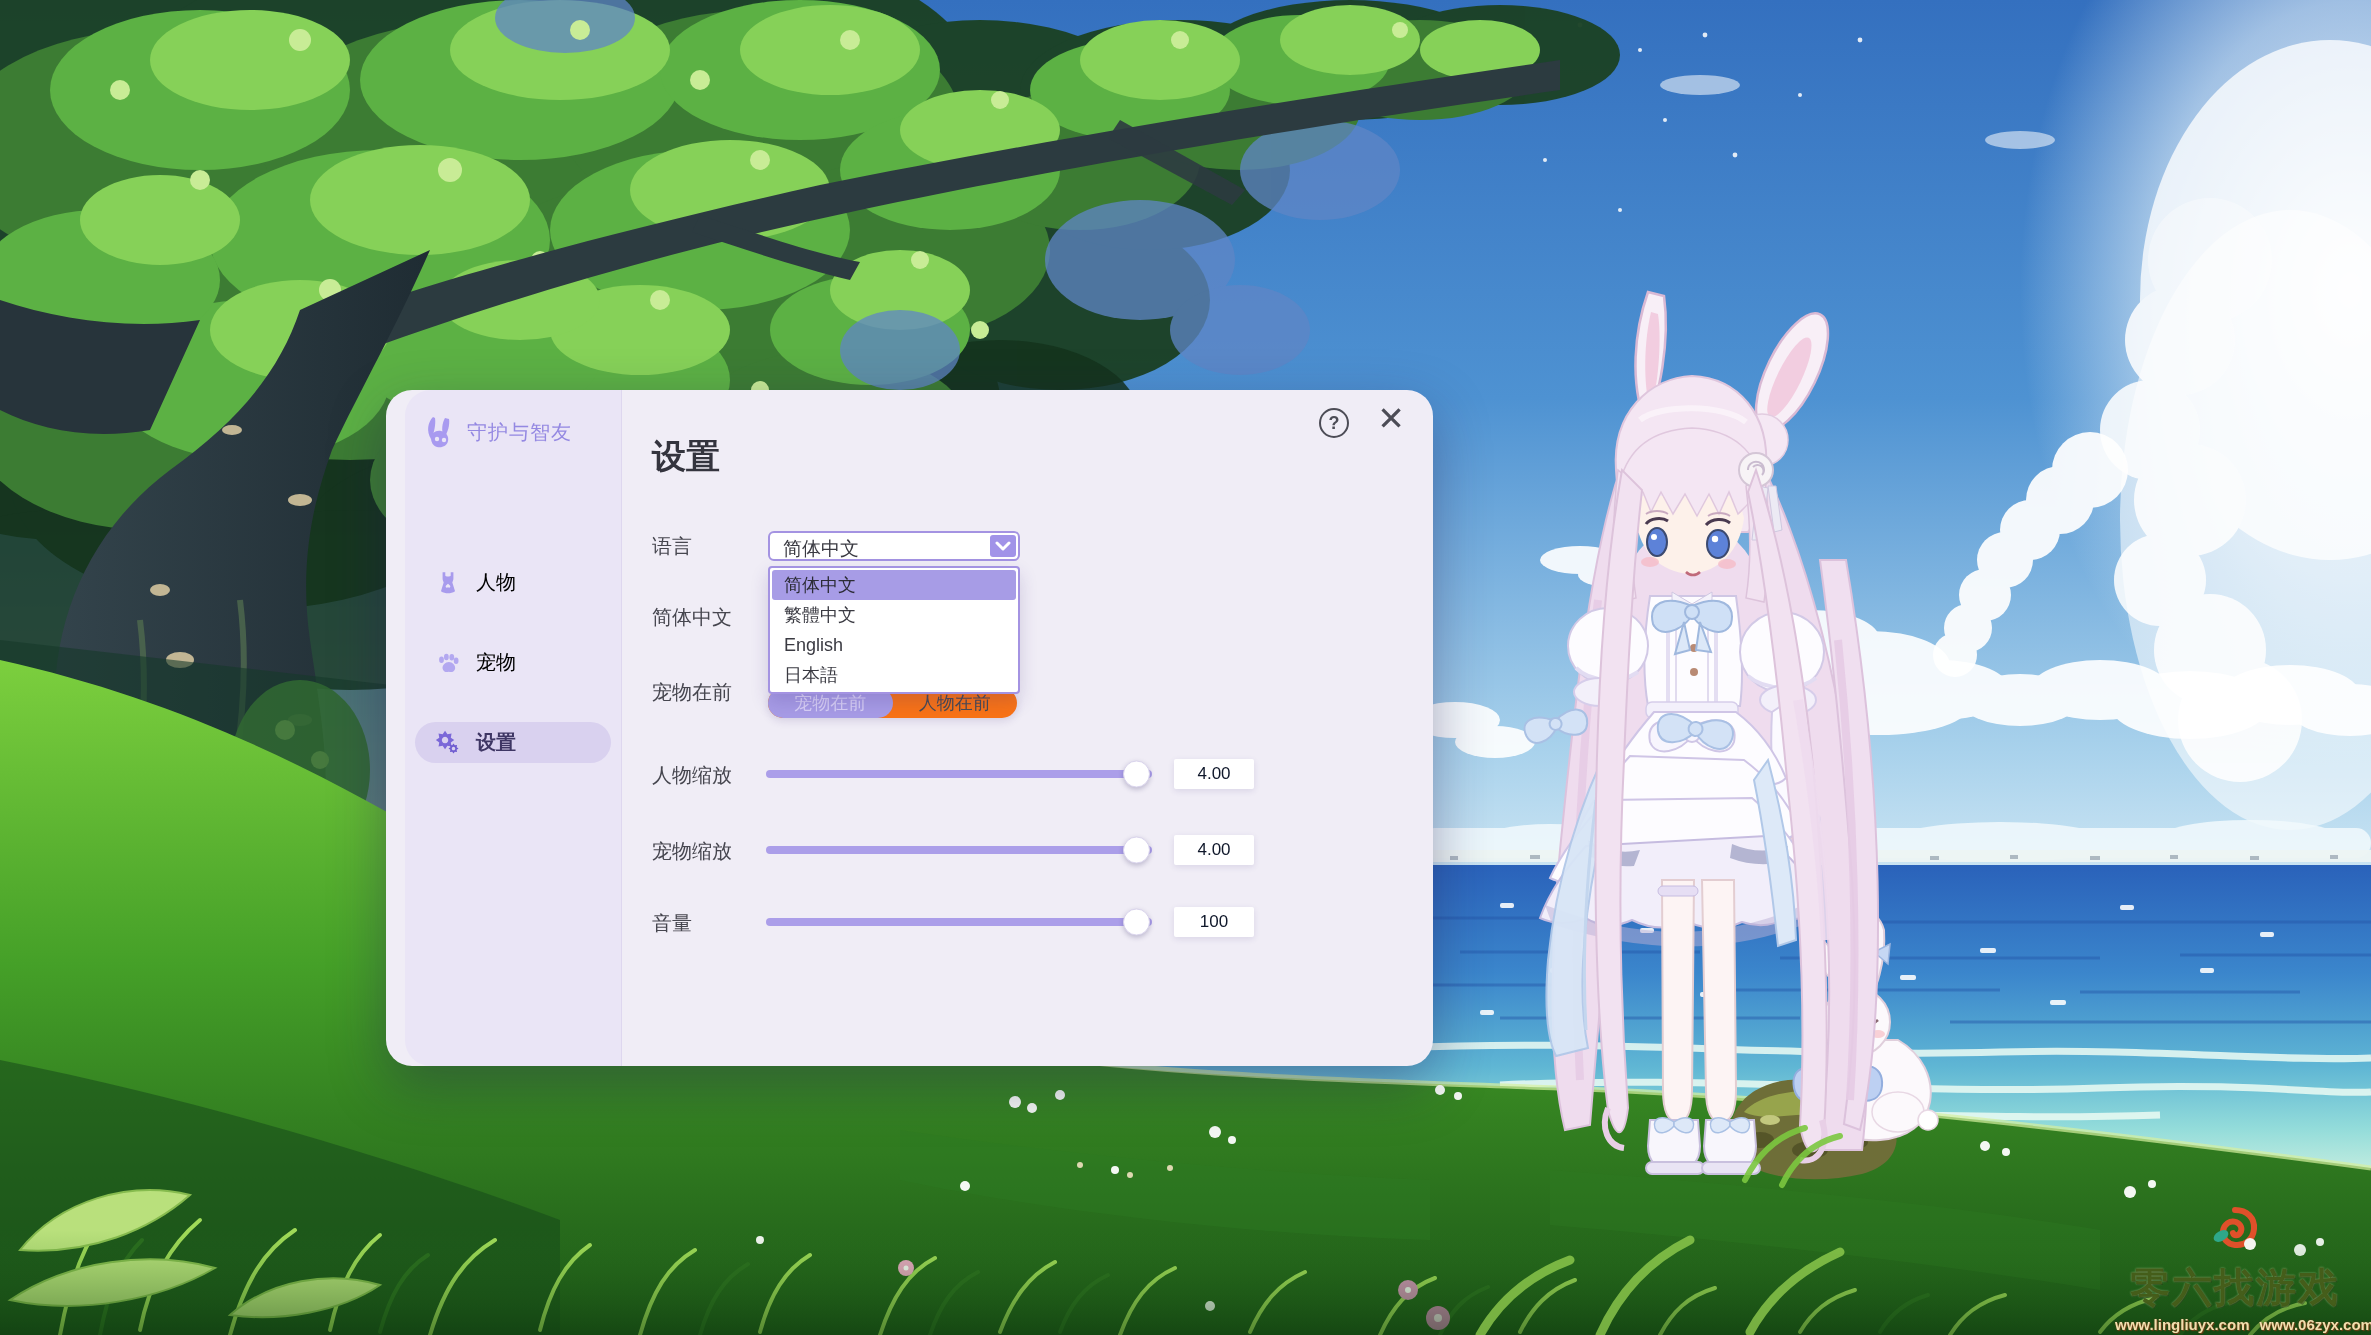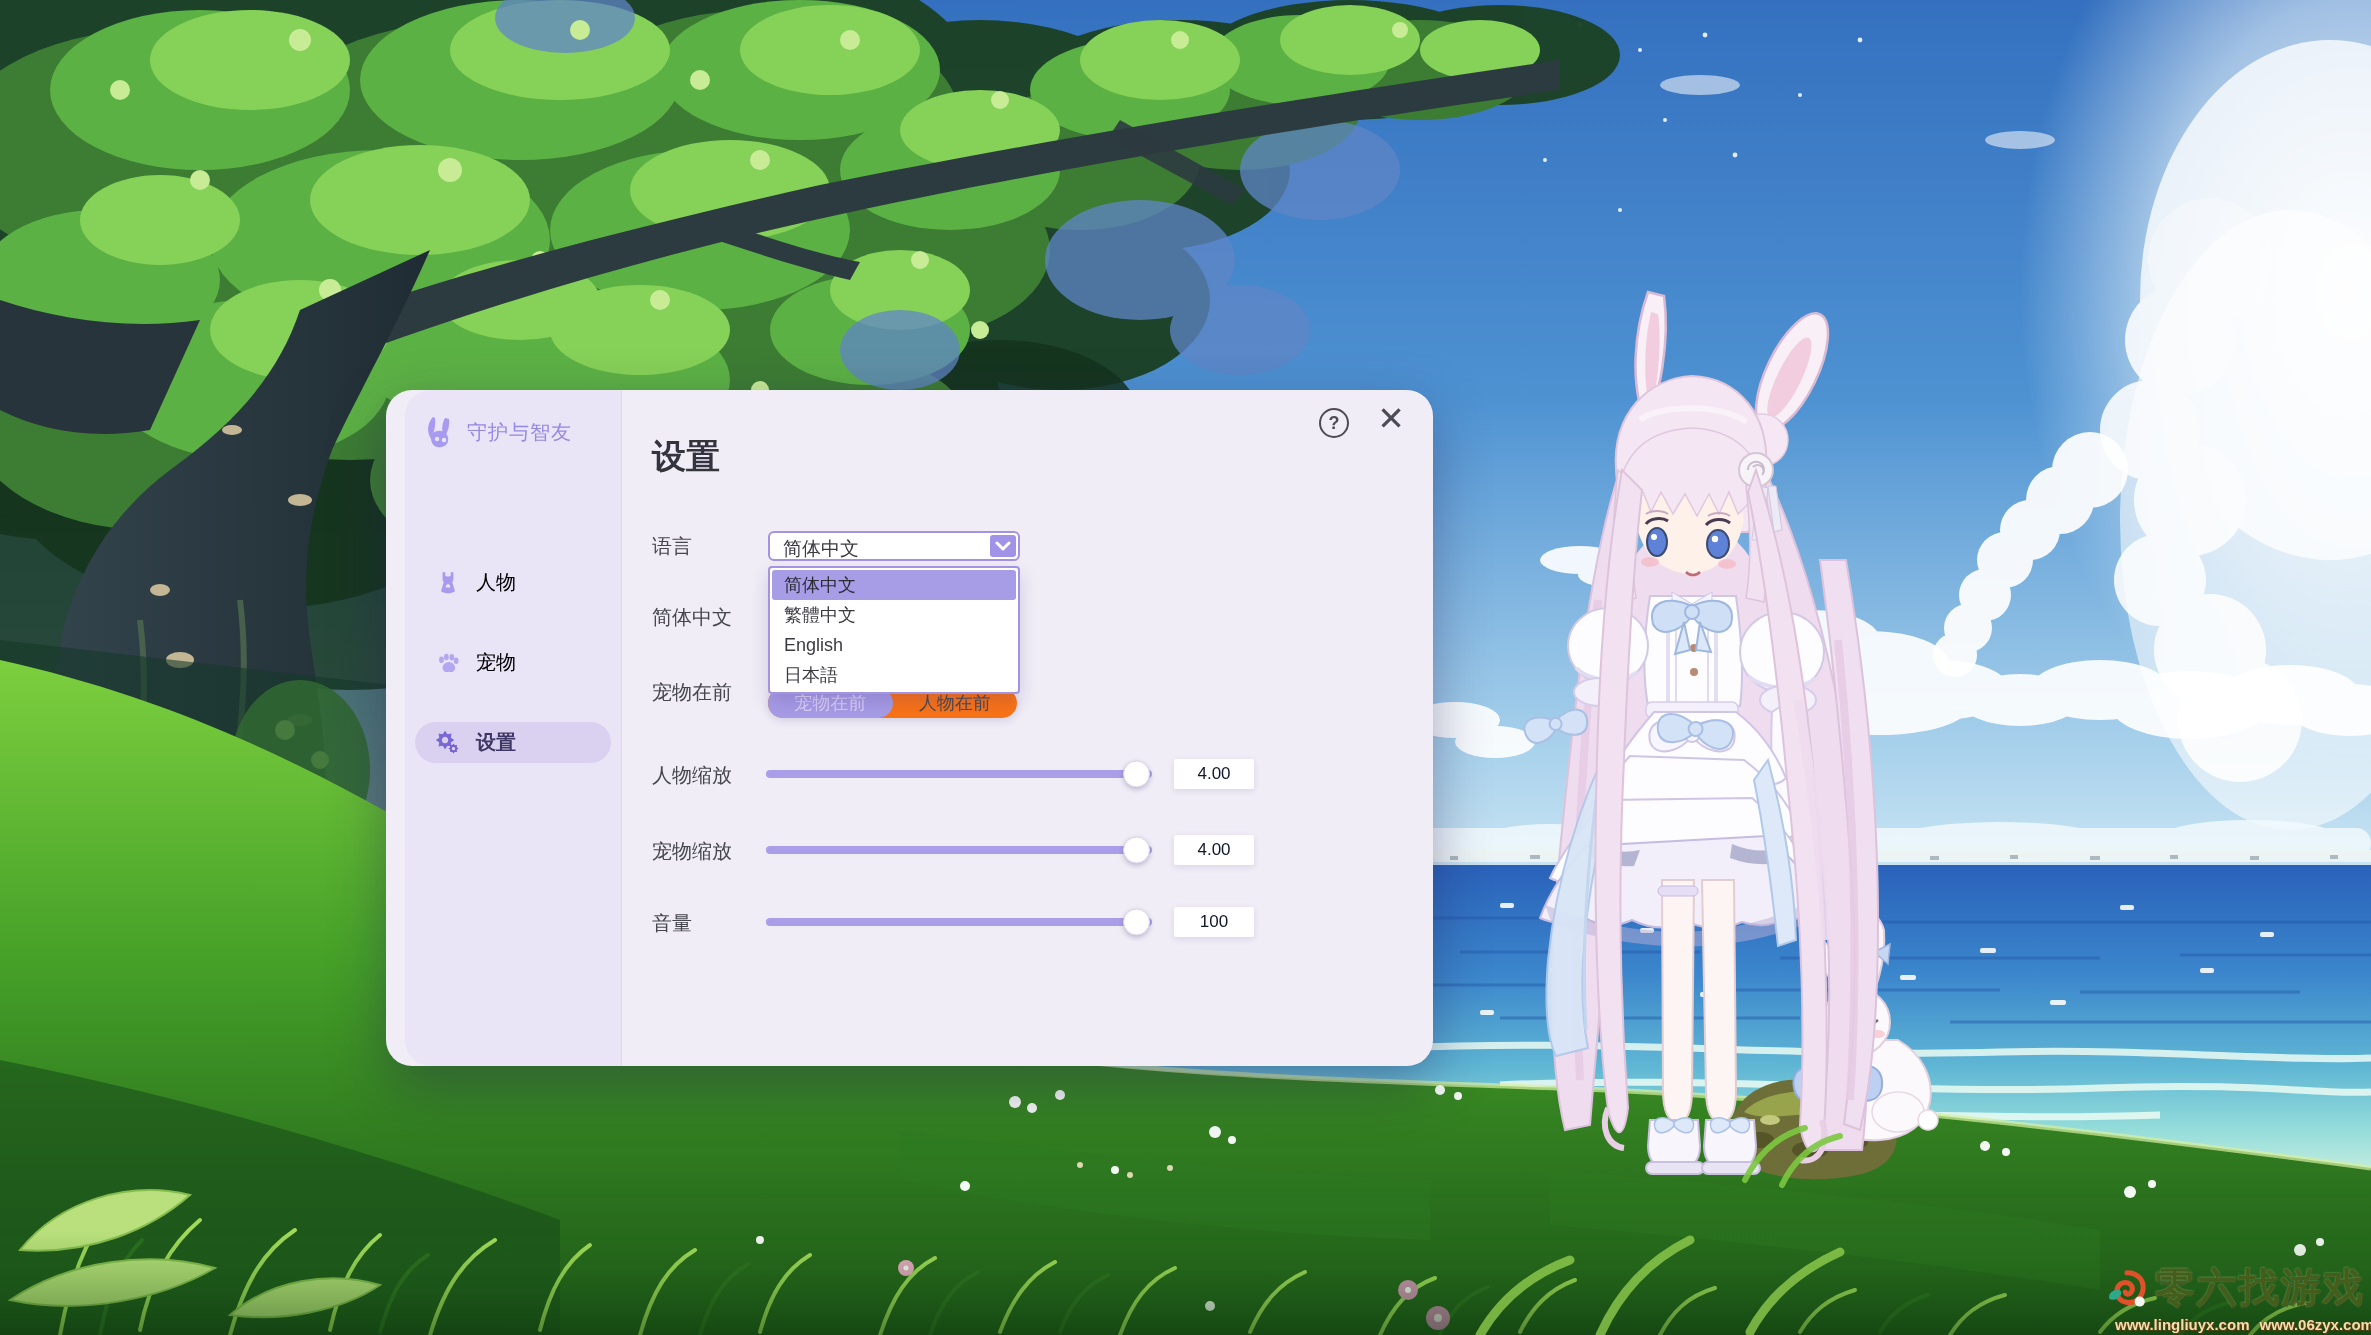--- a/index.html
+++ b/index.html
@@ -2,21 +2,21 @@
 <html><head>
 <meta charset="utf-8">
 <style>
   html,body{margin:0;padding:0;background:#222;}
   .screen{position:relative;width:2371px;height:1335px;overflow:hidden;
           font-family:"Liberation Sans","DejaVu Sans",sans-serif;}
   .scene{position:absolute;left:0;top:0;width:2371px;height:1335px;}
 
   
   .watermark{position:absolute;right:6px;bottom:2px;z-index:5;width:260px;}
-  .wm-row1{display:flex;align-items:center;justify-content:flex-end;gap:6px;}
+  .wm-row1{display:flex;align-items:center;justify-content:flex-end;gap:6px;flex-direction:column;}
   .wm-title{font-size:40px;font-weight:bold;letter-spacing:2px;color:rgba(64,88,20,.92);
             text-shadow:0 0 2px rgba(240,255,210,.5),1px 1px 0 rgba(25,45,8,.55);white-space:nowrap;}
   .wm-urls{display:flex;justify-content:space-between;margin-top:1px;font-size:15px;font-weight:bold;
            color:#f2dfae;text-shadow:1px 1px 1px rgba(120,60,20,.9),0 0 2px rgba(120,60,20,.6);white-space:nowrap;}
   .wm-urls span{margin-left:10px;}
 
   
   .dialog{position:absolute;left:386px;top:390px;width:1028px;height:676px;z-index:10;
           border-radius:26px;background:#f0edf6;display:flex;
           box-shadow:0 20px 55px rgba(35,25,80,.38);padding-left:19px;}

